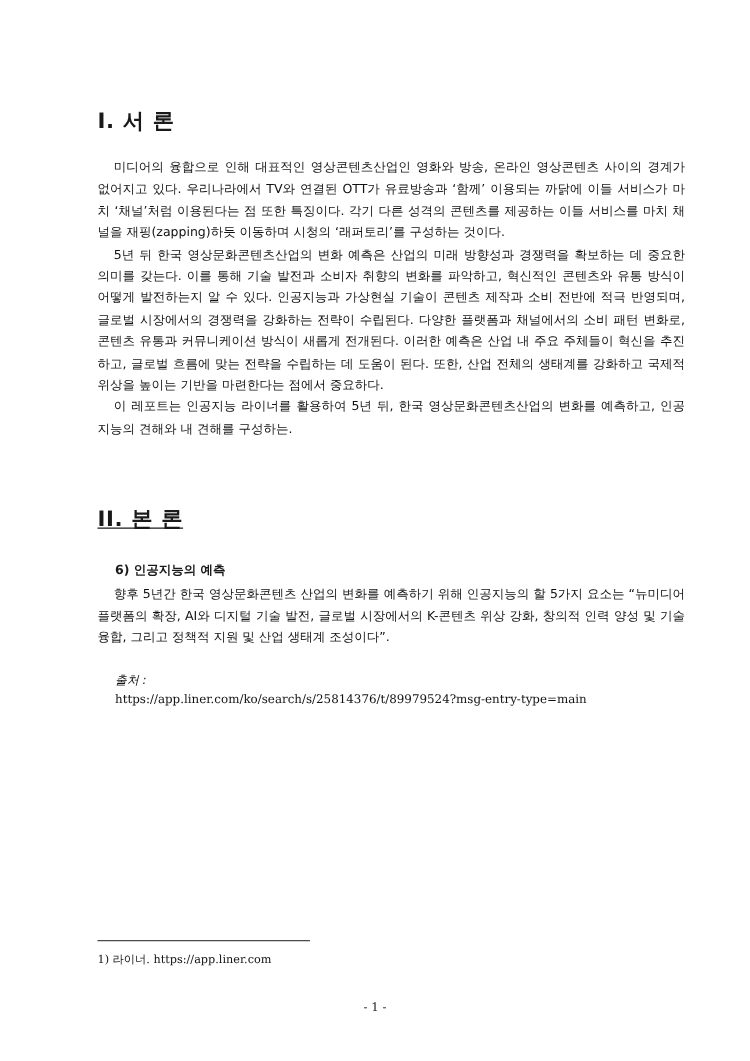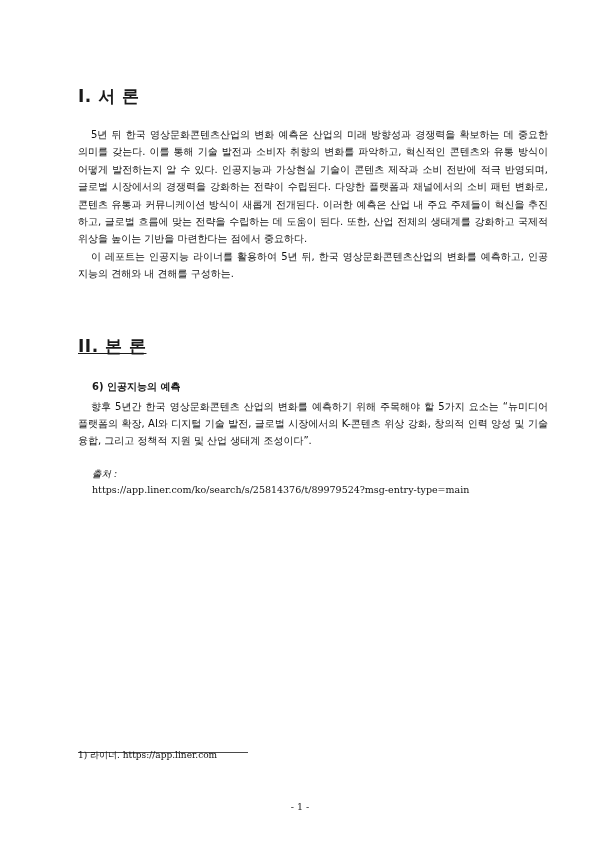--- a/index.html
+++ b/index.html
@@ -74,21 +74,21 @@
     position: absolute;
     left: 78px;
     bottom: 96px;
     width: 170px;
     height: 1px;
     background: #4a4a4a;
   }
   .footnote {
     position: absolute;
     left: 78px;
-    bottom: 87px;
+    bottom: 75px;
     font-size: 9px;
     color: #111;
     font-family: "DejaVu Serif", serif;
   }
   .page-number {
     position: absolute;
     bottom: 37px;
     left: 0;
     right: 0;
     text-align: center;
@@ -102,29 +102,30 @@
     line-height: 0;
   }
 </style>
 </head>
 <body>
 
 <div class="page">
 
   <h1 class="h1">I. 서 론</h1>
 
+  <p class="body">미디어의 융합으로 인해 대표적인 영상콘텐츠산업인 영화와 방송, 온라인 영상콘텐츠 사이의 경계가 없어지고 있다. 우리나라에서 TV와 연결된 OTT가 유료방송과 ‘함께’ 이용되는 까닭에 이들 서비스가 마치 ‘채널’처럼 이용된다는 점 또한 특징이다. 각기 다른 성격의 콘텐츠를 제공하는 이들 서비스를 마치 채널을 재핑(zapping)하듯 이동하며 시청의 ‘래퍼토리’를 구성하는 것이다.</p>
   <p class="body">5년 뒤 한국 영상문화콘텐츠산업의 변화 예측은 산업의 미래 방향성과 경쟁력을 확보하는 데 중요한 의미를 갖는다. 이를 통해 기술 발전과 소비자 취향의 변화를 파악하고, 혁신적인 콘텐츠와 유통 방식이 어떻게 발전하는지 알 수 있다. 인공지능과 가상현실 기술이 콘텐츠 제작과 소비 전반에 적극 반영되며, 글로벌 시장에서의 경쟁력을 강화하는 전략이 수립된다. 다양한 플랫폼과 채널에서의 소비 패턴 변화로, 콘텐츠 유통과 커뮤니케이션 방식이 새롭게 전개된다. 이러한 예측은 산업 내 주요 주체들이 혁신을 추진하고, 글로벌 흐름에 맞는 전략을 수립하는 데 도움이 된다. 또한, 산업 전체의 생태계를 강화하고 국제적 위상을 높이는 기반을 마련한다는 점에서 중요하다.</p>
   <p class="body">이 레포트는 인공지능 라이너를 활용하여 5년 뒤, 한국 영상문화콘텐츠산업의 변화를 예측하고, 인공지능의 견해와 내 견해를 구성하는.</p>
 
   <h1 class="h1 second">II. 본 론</h1>
 
 
   <h3 class="h3">6) 인공지능의 예측</h3>
 
-  <p class="body">향후 5년간 한국 영상문화콘텐츠 산업의 변화를 예측하기 위해 주목해야 할 5가지 요소는 “뉴미디어 플랫폼의 확장, AI와 디지털 기술 발전, 글로벌 시장에서의 K-콘텐츠 위상 강화, 창의적 인력 양성 및 기술 융합, 그리고 정책적 지원 및 산업 생태계 조성이다”.</p>
+  <p class="body">향후 5년간 한국 영상문화콘텐츠 산업의 변화를 예측하기 위해 인공지능의 할 5가지 요소는 “뉴미디어 플랫폼의 확장, AI와 디지털 기술 발전, 글로벌 시장에서의 K-콘텐츠 위상 강화, 창의적 인력 양성 및 기술 융합, 그리고 정책적 지원 및 산업 생태계 조성이다”.</p>
 
   <div class="src-label">출처 :</div>
   <div class="src-url">https://app.liner.com/ko/search/s/25814376/t/89979524?msg-entry-type=main</div>
 
   <div class="footnote-rule"></div>
   <div class="footnote">1) 라이너. https://app.liner.com</div>
 
   <div class="page-number">- 1 -</div>
 </div>
 

